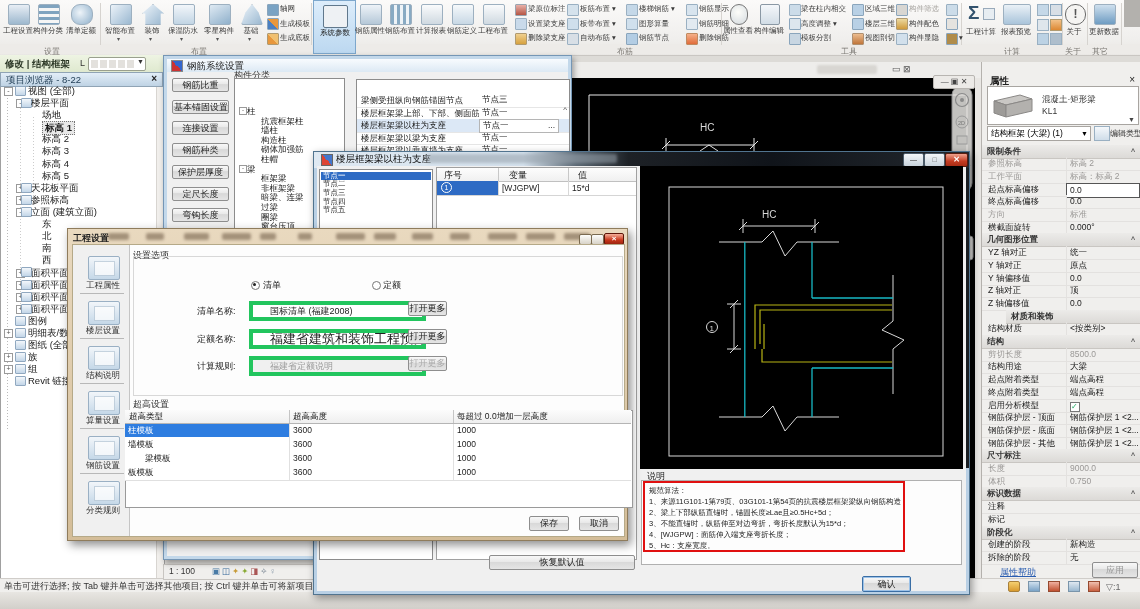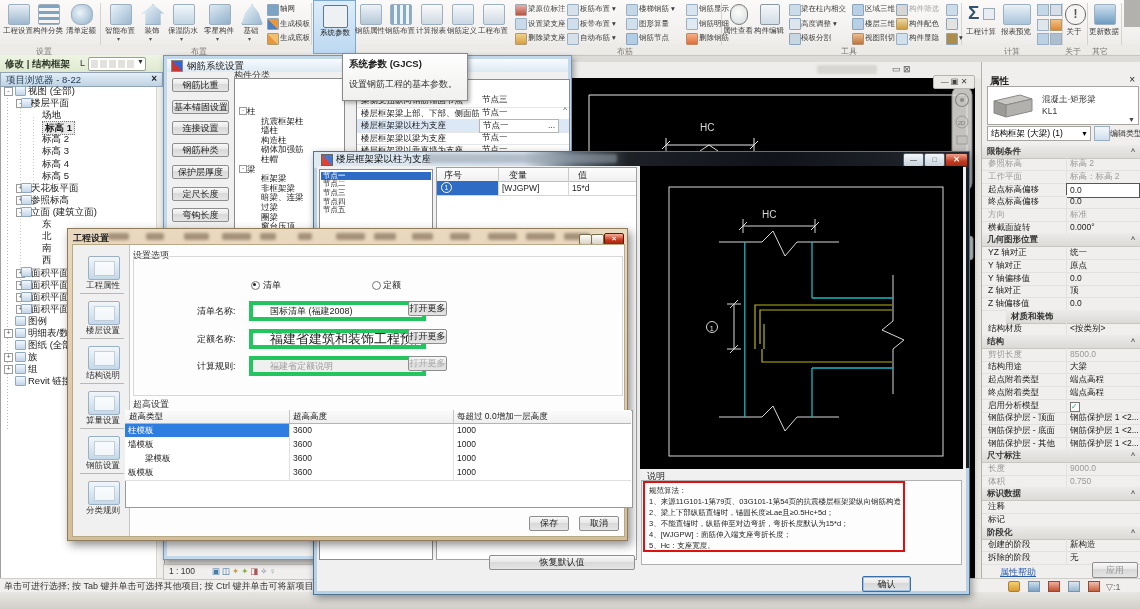--- a/index.html
+++ b/index.html
@@ -32,21 +32,21 @@
 <div id="app">
 <div id="ribbon" class="abs">
 <div class="abs" style="left:0;top:44px;width:1140px;height:10px;background:#edebe8;"></div>
 <div class="rsep" style="left:100px"></div>
 <div class="rsep" style="left:311px"></div>
 <div class="rsep" style="left:721px"></div>
 <div class="rsep" style="left:961px"></div>
 <div class="rsep" style="left:1062px"></div>
 <div class="rsep" style="left:1087px"></div>
 <div class="rsep" style="left:1121px"></div>
-<div class="abs" style="left:36px;top:46px;width:32px;font-size:8px;color:#7a7772;">设置</div>
+<div class="abs" style="left:36px;top:46px;width:32px;text-align:center;font-size:8px;color:#7a7772;">设置</div>
 <div class="abs" style="left:183px;top:46px;width:32px;text-align:center;font-size:8px;color:#7a7772;">布置</div>
 <div class="abs" style="left:609px;top:46px;width:32px;text-align:center;font-size:8px;color:#7a7772;">布筋</div>
 <div class="abs" style="left:833px;top:46px;width:32px;text-align:center;font-size:8px;color:#7a7772;">工具</div>
 <div class="abs" style="left:996px;top:46px;width:32px;text-align:center;font-size:8px;color:#7a7772;">计算</div>
 <div class="abs" style="left:1057px;top:46px;width:32px;text-align:center;font-size:8px;color:#7a7772;">关于</div>
 <div class="abs" style="left:1084px;top:46px;width:32px;text-align:center;font-size:8px;color:#7a7772;">其它</div>
 <div class="abs" style="left:8px;top:4px;width:20px;height:19px;background:linear-gradient(135deg,#ecf3f9,#b3cadd 70%,#9bb8d0);border:1px solid #9db0c0;border-radius:2px;background:linear-gradient(#e8eef5,#9db8ce);"></div>
       <div class="abs" style="left:-12px;top:26px;width:60px;text-align:center;font-size:7.5px;color:#3b3b3b;white-space:nowrap;">工程设置</div>
 <div class="abs" style="left:38px;top:4px;width:20px;height:19px;background:linear-gradient(135deg,#ecf3f9,#b3cadd 70%,#9bb8d0);border:1px solid #9db0c0;border-radius:2px;background:repeating-linear-gradient(#7fa3bf 0 3px,#f5f5f5 3px 6px);"></div>
       <div class="abs" style="left:18px;top:26px;width:60px;text-align:center;font-size:7.5px;color:#3b3b3b;white-space:nowrap;">构件分类</div>
@@ -454,24 +454,20 @@
       <span class="abs" style="left:4px;top:1px;font-size:8.5px;white-space:nowrap;overflow:hidden;width:118px;color:#222;">楼层框架梁以梁为支座</span>
       <span class="abs" style="left:122px;top:0;width:78px;height:11.5px;font-size:8.5px;color:#222;"><span style="margin-left:3px;">节点一</span></span>
     </div>
         <div class="abs" style="left:0;top:64.0px;width:212px;height:12.5px;border-bottom:1px solid #e6e6e6;">
       <span class="abs" style="left:4px;top:1px;font-size:8.5px;white-space:nowrap;overflow:hidden;width:118px;color:#222;">楼层框架梁以垂直墙为支座</span>
       <span class="abs" style="left:122px;top:0;width:78px;height:11.5px;font-size:8.5px;color:#222;"><span style="margin-left:3px;">节点一</span></span>
     </div>
     <span class="abs" style="right:2px;top:25px;font-size:8px;color:#444;">^</span>
   </div>
 </div>
-<div id="tooltip" class="abs" style="left:342px;top:53px;width:124px;height:46px;background:linear-gradient(#fefefe,#f0f0ee);border:1px solid #8a8a8a;box-shadow:2px 2px 4px rgba(0,0,0,0.3);">
-  <div class="abs" style="left:6px;top:4px;font-size:9.5px;font-weight:bold;color:#1a1a1a;white-space:nowrap;">系统参数 (GJCS)</div>
-  <div class="abs" style="left:6px;top:24px;font-size:9px;color:#333;white-space:nowrap;">设置钢筋工程的基本参数。</div>
-</div>
 <div id="dlgnode" class="abs" style="left:313px;top:151px;width:657px;height:444px;box-shadow:2px 3px 8px rgba(0,0,0,0.4);">
   <div class="abs" style="left:0;top:0;width:657px;height:444px;border:1px solid #51748f;box-sizing:border-box;background:#b9d0e5;"></div>
       <div class="abs" style="left:1px;top:1px;width:655px;height:16px;background:linear-gradient(to right,#dfe9f2 0%,#d4e1ed 32%,#5d6a76 40%,#1d2126 48%,#10141a 70%,#23282e 100%);"></div>
       <div class="abs" style="left:653px;top:17px;width:3px;height:300px;background:#1a1e22;"></div>
   <div class="abs" style="left:4px;top:15px;width:649px;height:425px;background:#f0f0f0;"></div>
   <span class="abs" style="left:8px;top:3px;width:10px;height:10px;background:linear-gradient(45deg,#d43 50%,#47c 50%);border:1px solid #666;"></span>
   <span class="abs" style="left:23px;top:2px;font-size:9.5px;color:#111;white-space:nowrap;">楼层框架梁以柱为支座</span>
   <span class="abs" style="left:114px;top:3px;width:190px;height:9px;background:rgba(150,160,170,0.55);border-radius:2px;filter:blur(1.5px);"></span>
   <div class="abs" style="left:590px;top:2px;width:19px;height:12px;background:linear-gradient(#f4f7fa,#c8d3dc);border:1px solid #4a5a68;border-radius:2px;text-align:center;font-size:7px;line-height:11px;color:#222;">—</div>
   <div class="abs" style="left:611px;top:2px;width:19px;height:12px;background:linear-gradient(#f4f7fa,#c8d3dc);border:1px solid #4a5a68;border-radius:2px;text-align:center;font-size:7px;line-height:11px;color:#555;">□</div>

